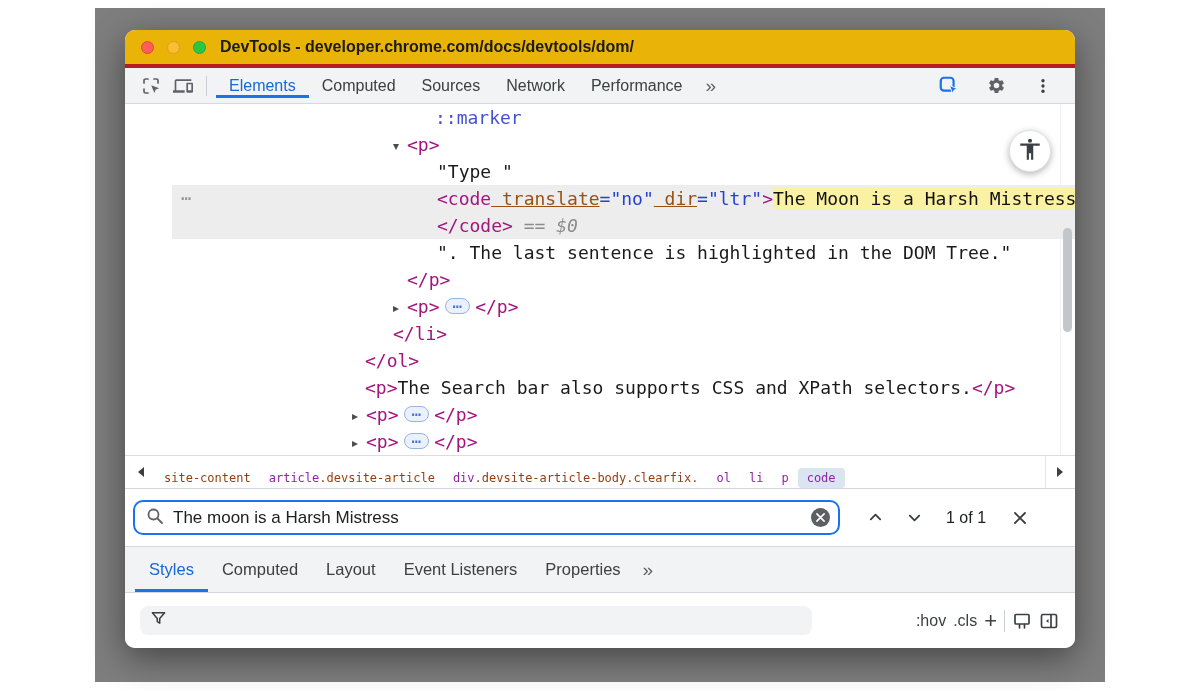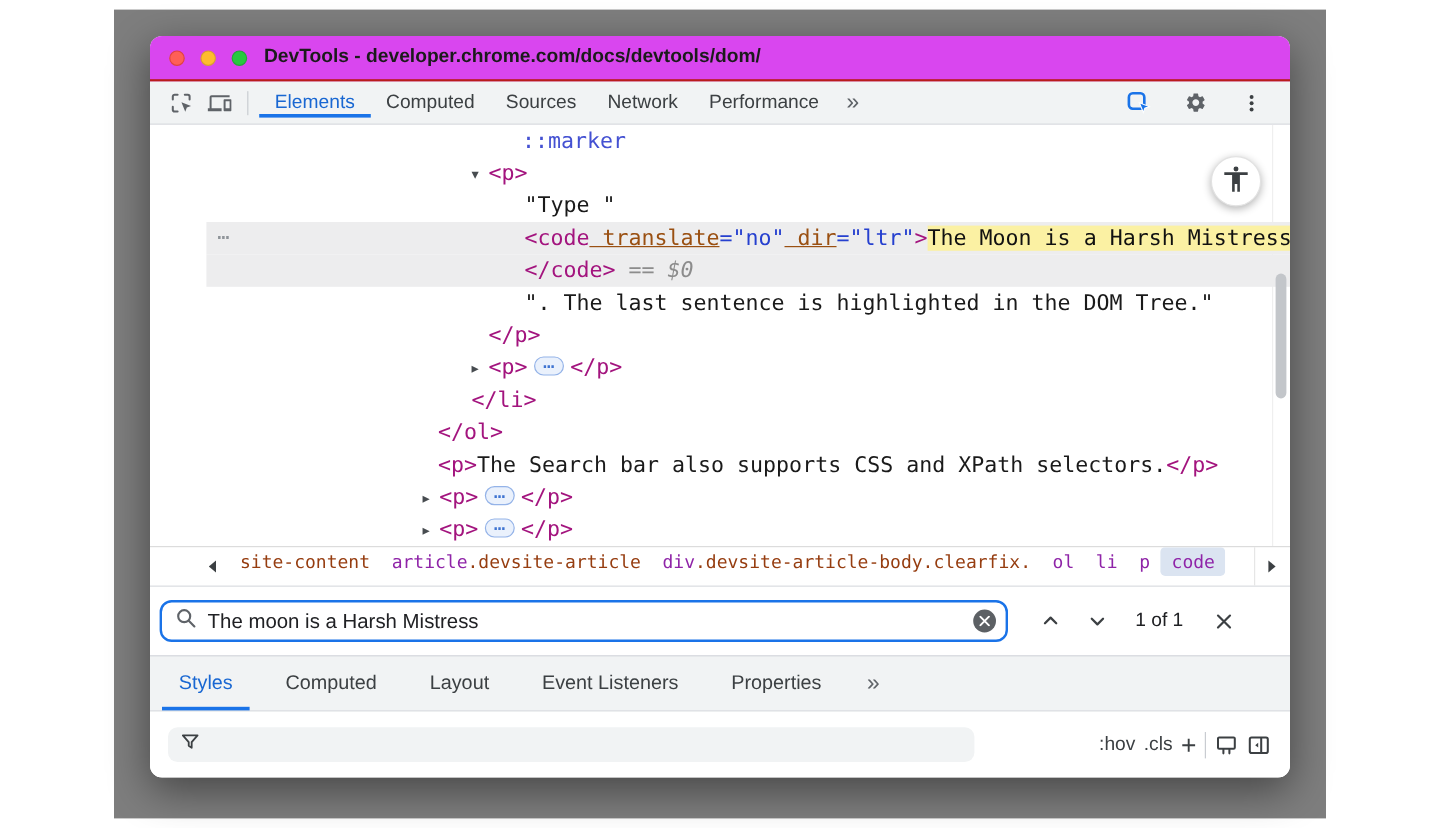--- a/index.html
+++ b/index.html
@@ -9,21 +9,21 @@
   .backdrop { position: absolute; left: 95px; top: 8px; width: 1010px; height: 674px; background: #7e7e7e; }
 
   .window {
     position: absolute; left: 30px; top: 22px; width: 950px; height: 618px;
     background: #fff; border-radius: 10px; overflow: hidden;
     box-shadow: 0 10px 35px rgba(0,0,0,.45);
     display: flex; flex-direction: column;
   }
 
   
-  .titlebar { height: 38px; flex: none; display: flex; align-items: center; background: #d946ef; border-bottom: 2px solid #b91c1c; }
+  .titlebar { height: 38px; flex: none; display: flex; align-items: center; background: #eab308; border-bottom: 4px solid #b91c1c; }
   .traffic-lights { display: flex; gap: 13px; margin-left: 16px; }
   .tl { width: 13px; height: 13px; border-radius: 50%; }
   .tl.red    { background: #ff5f57; border: 1px solid #e0443e; }
   .tl.yellow { background: #febc2e; border: 1px solid #d9a02f; }
   .tl.green  { background: #28c840; border: 1px solid #24a83a; }
   .title { margin-left: 14px; font-size: 16px; font-weight: bold; color: #1b1b1b; white-space: nowrap; }
 
   
   .toolbar { height: 36px; flex: none; display: flex; align-items: stretch; background: #f1f3f4; border-bottom: 1px solid #d5d8dc; padding: 0 10px 0 12px; }
   .tb-btn { width: 28px; display: flex; align-items: center; justify-content: center; margin-right: 4px; align-self: center; height: 28px; border-radius: 4px; }
@@ -50,23 +50,23 @@
   .tok-highlight { background: #fbf1a3; color: #111; }
   .tok-expand { display: inline-block; vertical-align: middle; margin: 0 5px 4px 5px; padding: 0 7px; height: 16px; line-height: 8px;
     border: 1px solid #94b3e8; border-radius: 9px; background: #eaf1fc; color: #3f74d1; font-size: 16px; }
   .scroll-track { position: absolute; right: 14px; top: 0; bottom: 0; width: 1px; background: #efefef; }
   .scroll-thumb { position: absolute; top: 124px; right: 3px; width: 9px; height: 104px; border-radius: 5px; background: #c3c6ca; }
   .a11y-fab { position: absolute; top: 26px; right: 24px; width: 42px; height: 42px; border-radius: 50%;
     background: #fff; border: 1px solid #e2e2e2; box-shadow: 0 2px 7px rgba(0,0,0,.3);
     display: flex; align-items: center; justify-content: center; }
 
   
-  .crumbs { height: 34px; flex: none; display: flex; align-items: flex-start; background: #fff;
+  .crumbs { height: 34px; flex: none; display: flex; align-items: flex-end; background: #fff;
     border-top: 1px solid #dcdcdc; border-bottom: 1px solid #d5d8dc;
-    font-family: "DejaVu Sans Mono", monospace; font-size: 15px; padding-left: 36px; }
+    font-family: "DejaVu Sans Mono", monospace; font-size: 12px; }
   .crumb-nav { width: 30px; height: 100%; display: flex; align-items: center; justify-content: center; flex: none; }
   .crumb-nav.right { margin-left: auto; border-left: 1px solid #e6e6e6; }
   .crumb-list { display: flex; align-items: center; overflow: hidden; }
   .crumb { padding: 3px 9px; white-space: nowrap; border-radius: 4px; }
   .crumb.selected { background: #dbe4f1; }
   .crumb-tag { color: #8f24a8; }
   .crumb-cls { color: #963d10; }
 
   
   .search-row { height: 57px; flex: none; display: flex; align-items: center; background: #fff; padding: 0 12px 0 8px; }
@@ -75,21 +75,21 @@
   .search-box input { flex: 1; border: none; outline: none; background: transparent; margin-left: 9px;
     font-family: "Liberation Sans", sans-serif; font-size: 17px; color: #202124; }
   .clear-btn { width: 19px; height: 19px; flex: none; border-radius: 50%; background: #5c6064; display: flex; align-items: center; justify-content: center; }
   .nav-chevron { padding: 0 12px; display: flex; align-items: center; }
   .nav-chevron.first { margin-left: 16px; }
   .match-count { font-size: 16px; color: #202124; margin: 0 12px; white-space: nowrap; }
   .close-search { padding: 0 6px 0 14px; display: flex; align-items: center; }
 
   
   .side-tabs { height: 47px; flex: none; display: flex; align-items: stretch; background: #f1f3f4;
-    border-top: 1px solid #d5d8dc; border-bottom: 1px solid #d5d8dc; padding-left: 10px; gap: 16px; }
+    border-top: 1px solid #d5d8dc; border-bottom: 1px solid #d5d8dc; padding-left: 10px; }
   .side-tab { display: flex; align-items: center; padding: 0 14px; font-size: 16.5px; color: #3c4043;
     border-bottom: 3px solid transparent; border-top: 3px solid transparent; white-space: nowrap; }
   .side-tab.active { color: #1967d2; border-bottom-color: #1a73e8; }
   .side-tabs .overflow-btn { padding: 0 8px; }
 
   
   .filter-row { height: 55px; flex: none; display: flex; align-items: center; background: #fff; padding: 0 16px 0 15px; }
   .filter-box { display: flex; align-items: center; width: 672px; height: 29px; flex: none; background: #f1f3f4; border-radius: 8px; padding-left: 10px; }
   .filter-box input { flex: 1; border: none; outline: none; background: transparent; margin-left: 8px;
     font-family: "Liberation Sans", sans-serif; font-size: 15px; color: #202124; }

